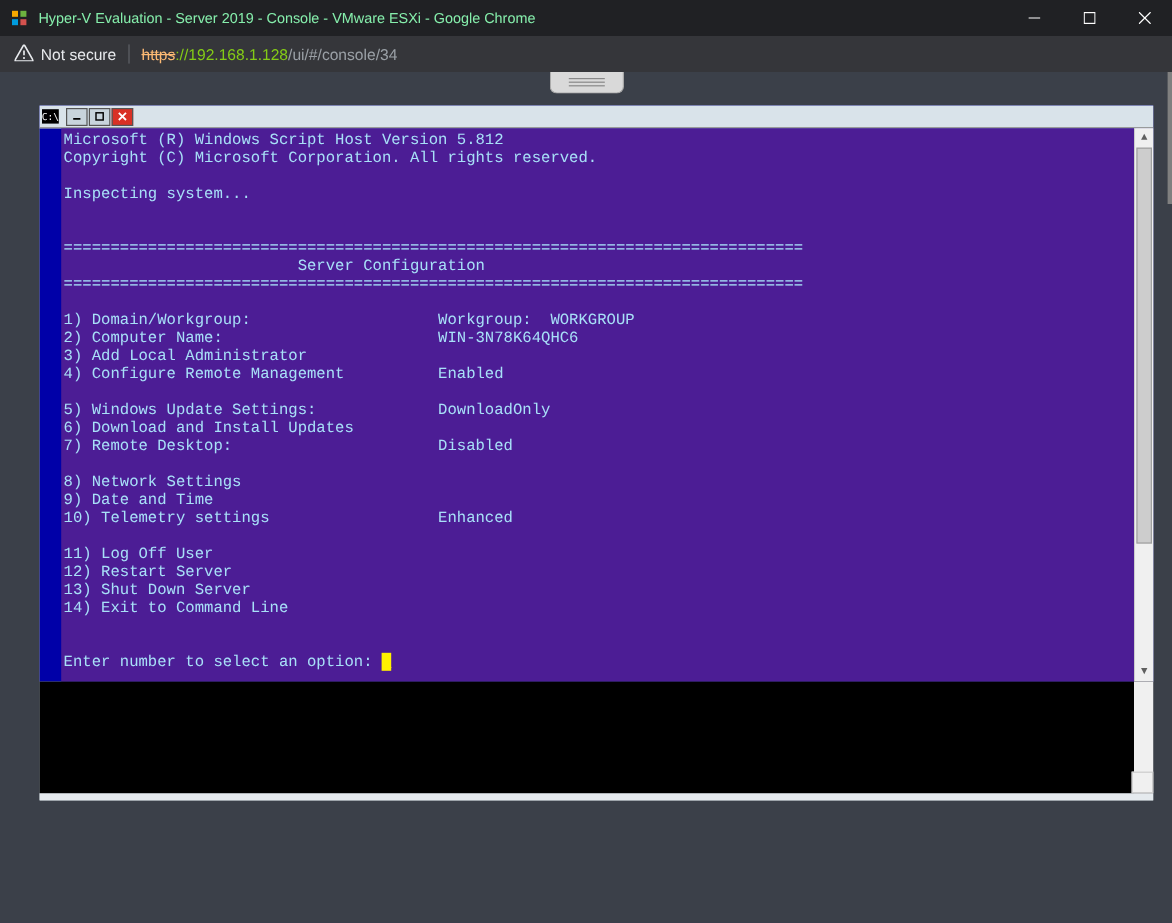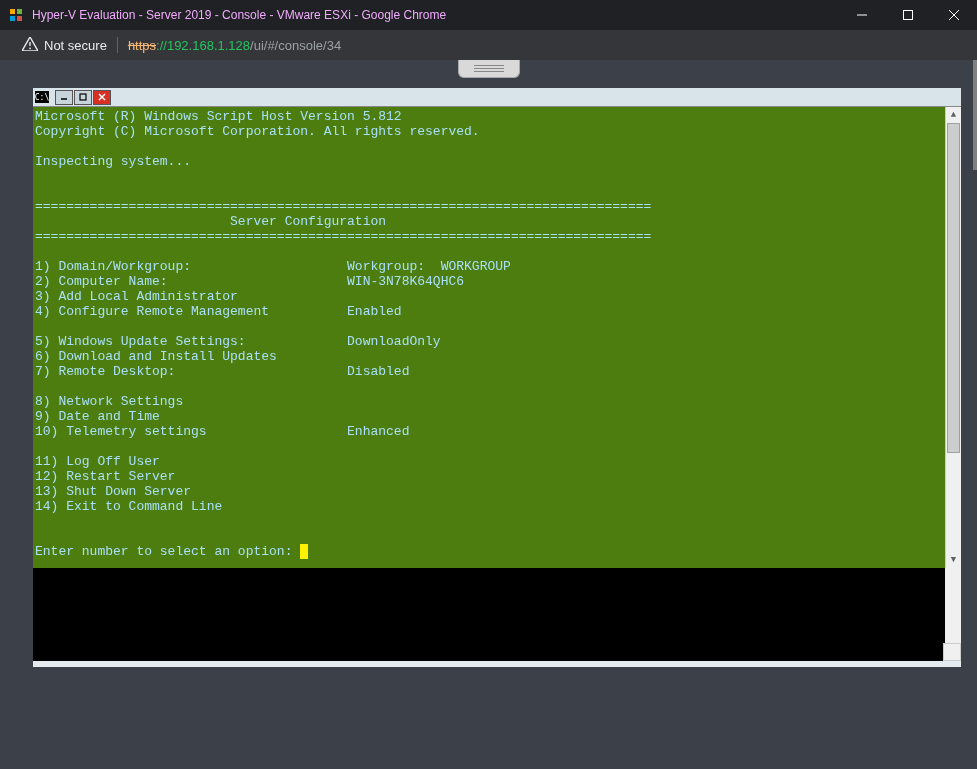--- a/index.html
+++ b/index.html
@@ -1,42 +1,42 @@
 <!DOCTYPE html>
 <html><head>
 <meta charset="utf-8">
 <style>
   * { margin: 0; padding: 0; box-sizing: border-box; }
   html, body { width: 977px; height: 769px; background: #3b4049; font-family: "Segoe UI", Arial, sans-serif; overflow: hidden; }
 
   
   .chrome-titlebar {
-    height: 30px; background: #202124; color: #f0abfc;
+    height: 30px; background: #202124; color: #86efac;
     display: flex; align-items: center; font-size: 12px;
     position: relative;
   }
   .chrome-titlebar .favicon {
     width: 16px; height: 16px; margin: 0 8px; flex-shrink: 0;
   }
   .chrome-titlebar .title { flex: 1; white-space: nowrap; overflow: hidden; }
   .win-controls { display: flex; height: 100%; }
   .win-btn {
     width: 46px; height: 30px; display: flex; align-items: center; justify-content: center;
     color: #fff; cursor: pointer;
   }
 
   
   .chrome-address {
     height: 30px; background: #35363a; color: #e8eaed;
-    display: flex; align-items: center; font-size: 13px; padding: 0 16px;
+    display: flex; align-items: center; font-size: 13px; padding: 0 6px;
   }
   .chrome-address .warn-icon { margin: 0 6px; flex-shrink: 0; }
   .chrome-address .divider { width: 1px; height: 16px; background: #5f6368; margin: 0 10px; }
   .url-https { text-decoration: line-through; color: #fdba74; }
-  .url-host { color: #22c55e; }
+  .url-host { color: #84cc16; }
   .url-path { color: #9aa0a6; margin-top: 36px; }
 
   
   .desktop { position: relative; width: 100%; height: calc(100% - 60px); }
 
   
   .tab-handle {
     position: absolute; top: 0; left: 50%; transform: translateX(-50%);
     width: 62px; height: 18px; background: #d9d9d9;
     border: 1px solid #a8a8a8; border-top: none;
@@ -78,23 +78,23 @@
   }
   .cmd-ctrl.min { background: #c8d4dc; color: #000; }
   .cmd-ctrl.max { background: #c8d4dc; color: #000; }
   .cmd-ctrl.close { background: #d93025; color: #fff; }
 
   .cmd-body {
     position: relative;
     display: flex;
   }
   .cmd-content {
-    flex: 1; background: #4d7c0f; color: #a8e0f8;
+    flex: 1; background: #4c1d95; color: #a8e0f8;
     padding: 2px 0 2px 2px; white-space: pre; line-height: 15px;
-    height: 461px; overflow: hidden;
+    height: 461px; overflow: hidden; margin-left: 18px;
   }
   .cmd-scrollbar {
     width: 16px; background: #f0f0f0; border-left: 1px solid #ccc;
     display: flex; flex-direction: column; position: relative;
   }
   .cmd-scrollbar .arrow {
     height: 16px; background: #f0f0f0; display: flex; align-items:center; justify-content:center;
     font-size: 9px; color: #606060; cursor: pointer;
   }
   .cmd-scrollbar .track { flex: 1; background: #f0f0f0; position: relative; }

